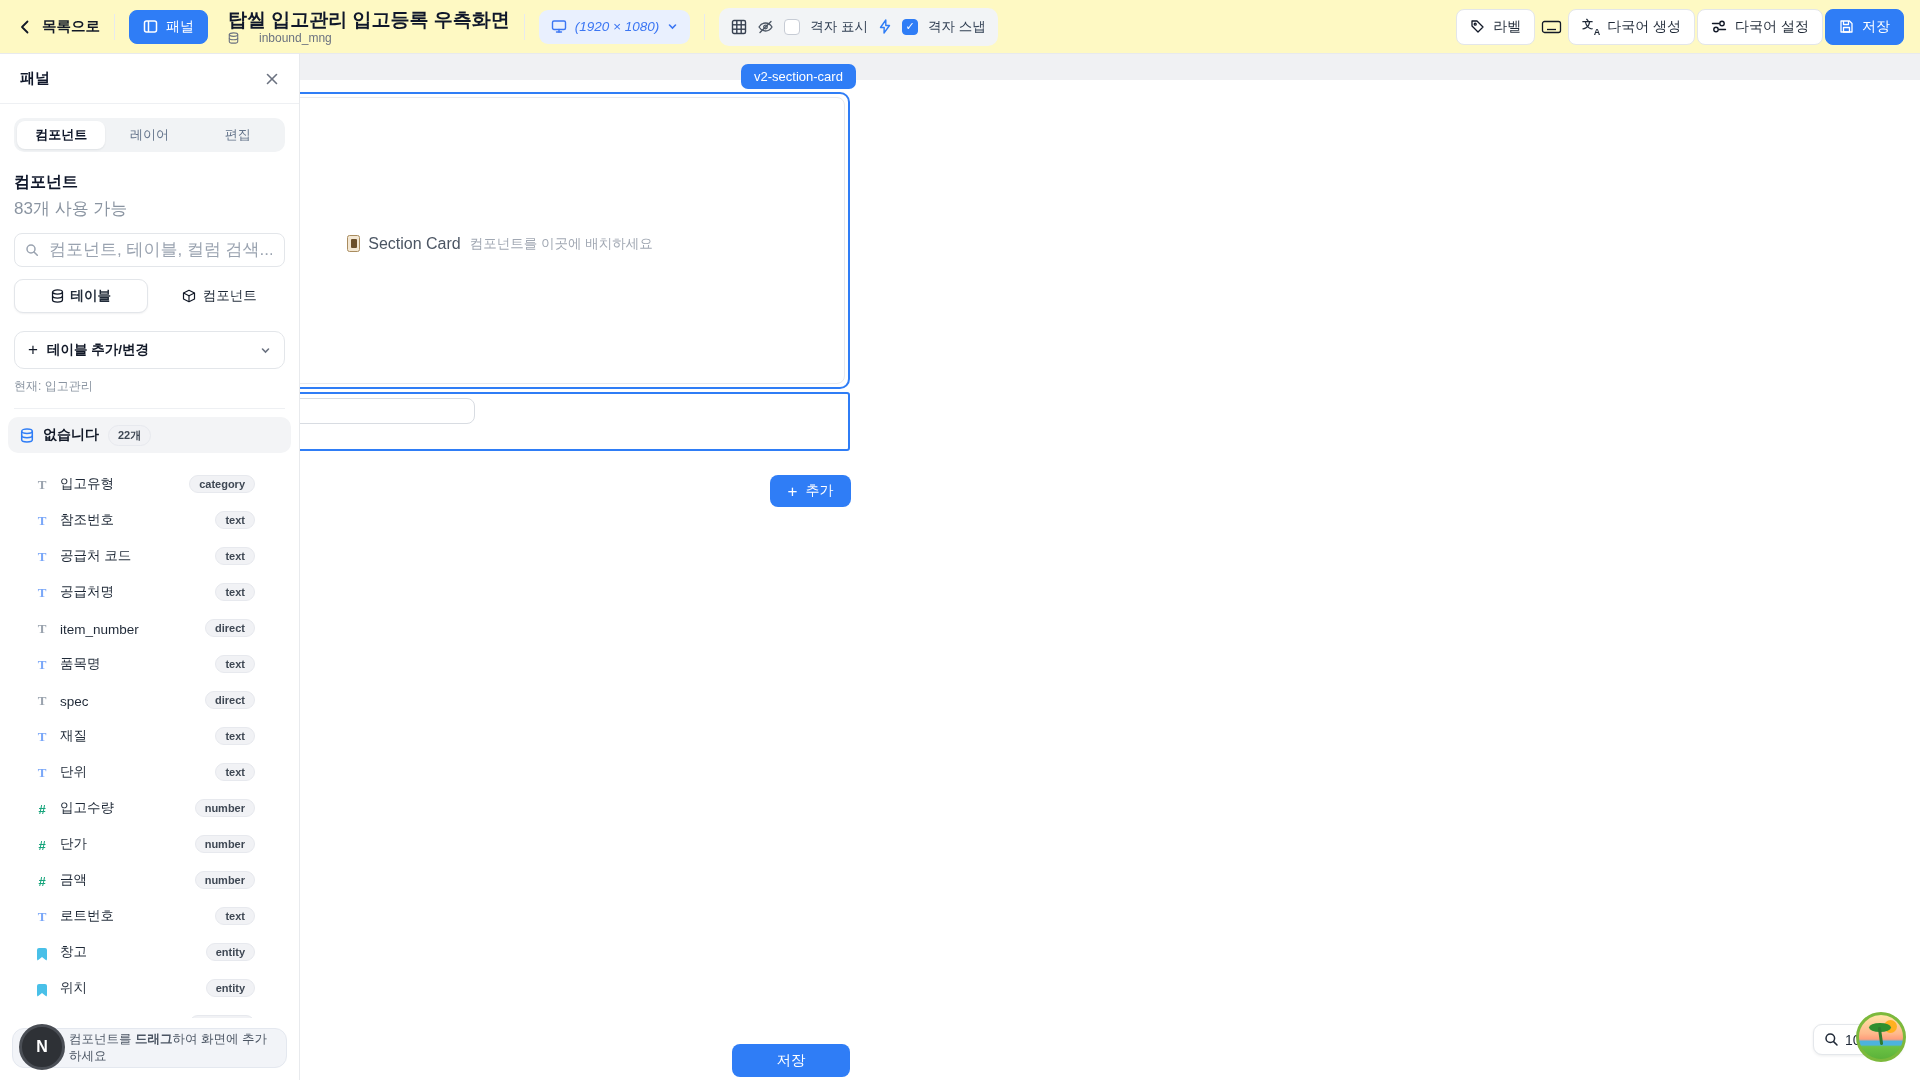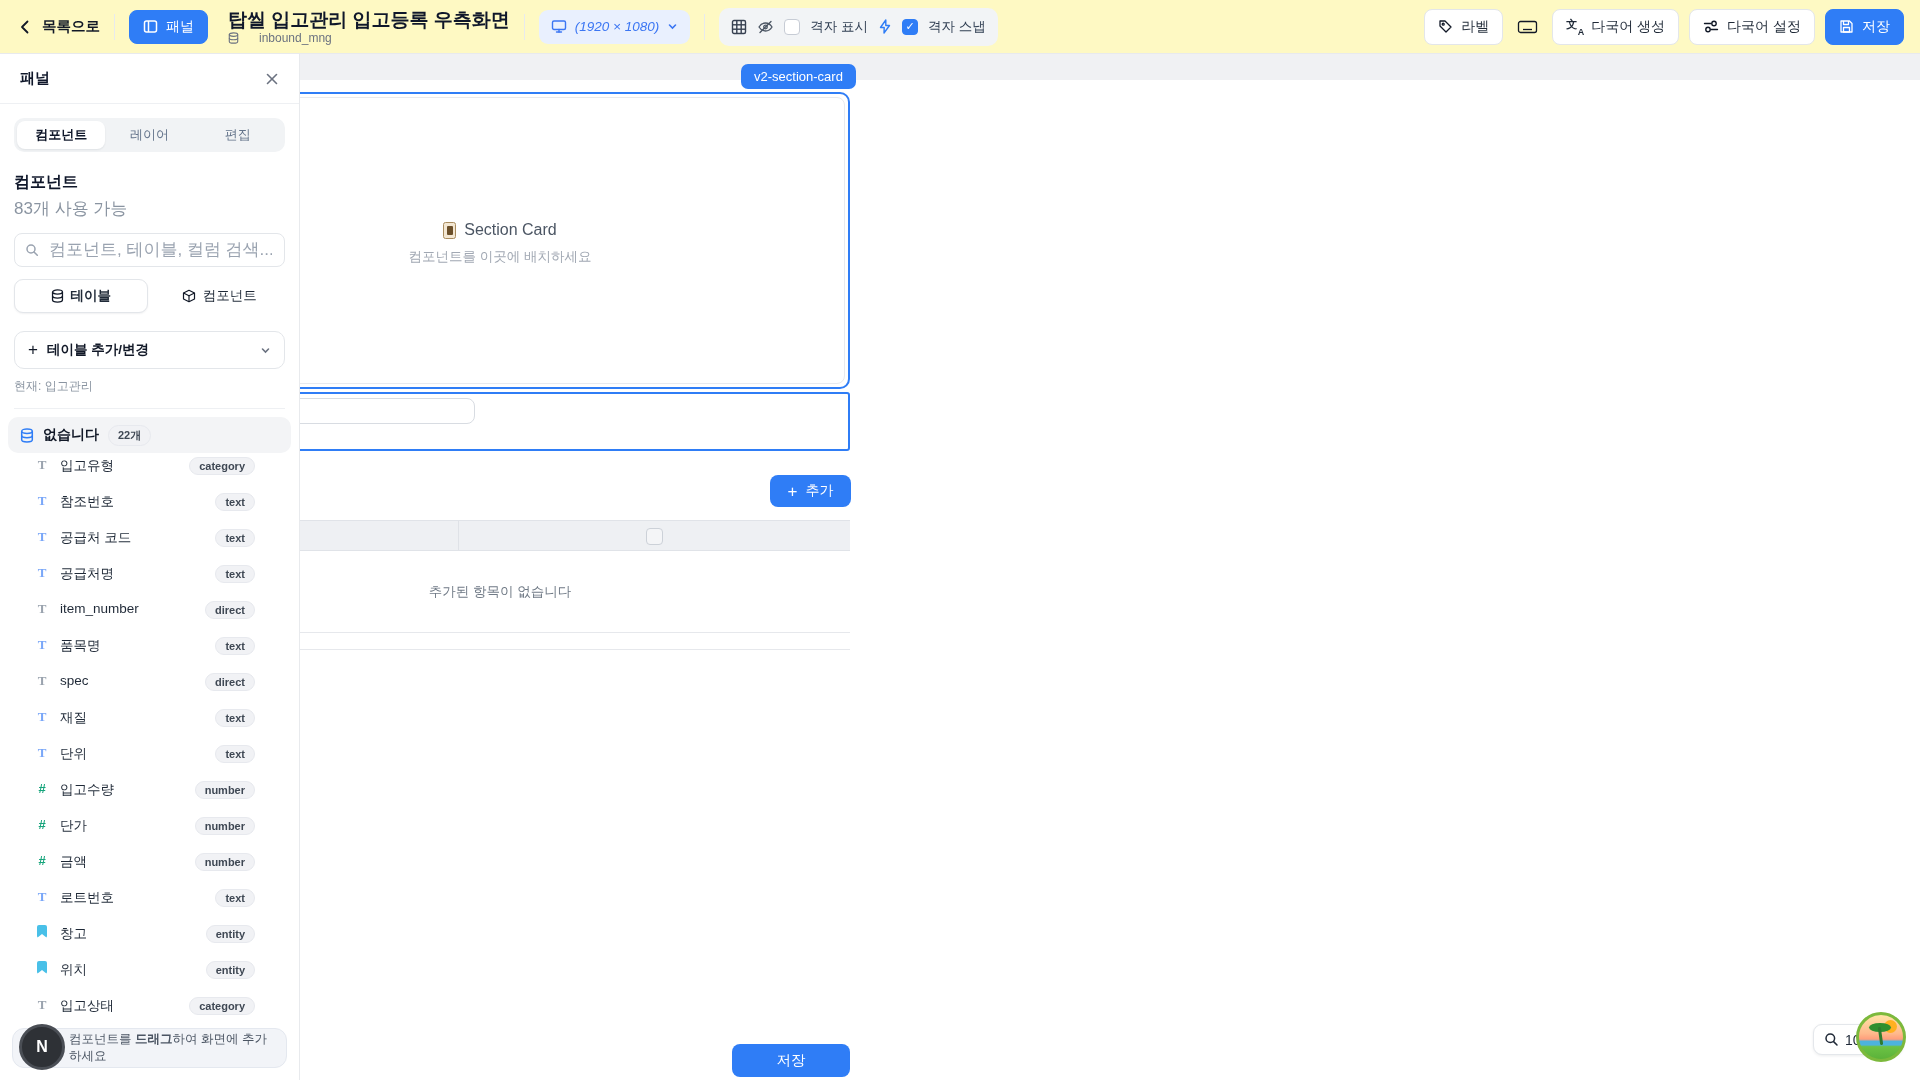--- a/index.html
+++ b/index.html
@@ -22,21 +22,21 @@
   .btn-primary{ background:#2f7df6; color:#fff; border:1px solid #2f7df6; }
   .btn-outline{ background:#fff; color:#1f2937; border:1px solid #e3e6ea; }
   .btn-ghost{ background:transparent; border:none; padding:0 4px; }
   .title-block{ display:flex; flex-direction:column; justify-content:center; gap:3px; }
   .title-block .t{ font-size:19px; font-weight:700; color:#0f172a; line-height:1; }
   .title-block .s{ display:flex; align-items:center; gap:20px; font-size:12px; color:#6b7280; line-height:1; }
   .chip-res{ display:flex; align-items:center; gap:8px; background:#e9f0fe; color:#3b76f3; font-size:13.5px; height:34px; padding:0 12px; border-radius:9px; cursor:pointer;font-style:italic; }
   .grid-group{ display:flex; align-items:center; gap:10px; background:#f2f4f6; height:38px; border-radius:10px; padding:0 12px; font-size:13.5px; color:#334155; }
   .cbx{ width:16px; height:16px; border-radius:4px; border:1.5px solid #c7ccd5; background:#fff; display:flex; align-items:center; justify-content:center; cursor:pointer; }
   .cbx.checked{ background:#2f7df6; border-color:#2f7df6; color:#fff; font-size:11px; line-height:1; }
-  .tb-right{ margin-left:auto; display:flex; align-items:flex-end; gap:10px; }
+  .tb-right{ margin-left:auto; display:flex; align-items:flex-end; gap:2px; }
 
   
   .panel{
     position:absolute; top:54px; left:0; bottom:0; width:300px; background:#fff;
     border-right:1px solid #e8eaed; z-index:30; display:flex; flex-direction:column;
   }
   .panel-header{ height:50px; min-height:50px; border-bottom:1px solid #eef0f3; display:flex; align-items:center; justify-content:space-between; padding:0 20px; }
   .panel-header .ph-title{ font-size:15px; font-weight:700; color:#0f172a; }
   .panel-tabs{ margin:14px 14px 0; background:#f1f3f5; border-radius:10px; padding:3px; display:flex; }
   .ptab{ flex:1; height:28px; display:flex; align-items:center; justify-content:center; font-size:13px; color:#64748b; border-radius:8px; cursor:pointer; }
@@ -52,40 +52,40 @@
   .src-tab.active{ border:1px solid #e3e6ea; background:#fff; font-weight:700; box-shadow:0 1px 2px rgba(15,23,42,.06); }
   .add-table{ margin-top:18px; height:38px; border:1px solid #e3e6ea; border-radius:10px; display:flex; align-items:center; gap:9px; padding:0 13px; font-size:13.5px; font-weight:600; color:#111827; cursor:pointer; background:#fff; }
   .add-table .plus{ font-size:17px; font-weight:400; color:#111827; }
   .add-table .chev{ margin-left:auto; color:#6b7280; }
   .current-table{ margin-top:9px; font-size:12px; color:#8a94a1; }
   .panel-sep{ border:none; border-top:1px solid #eef0f3; margin:13px 0 6px; }
   .field-list{ flex:1; overflow:hidden; padding:0 6px; }
   .group-row{ margin:2px 2px 4px; background:#f3f4f6; border-radius:10px; height:36px; display:flex; align-items:center; gap:9px; padding:0 12px; cursor:pointer; }
   .group-row .g-name{ font-size:14px; font-weight:700; color:#111827; }
   .pill{ background:#f1f2f5; border:1px solid #e7e9ee; border-radius:999px; padding:2px 9px; font-size:11px; font-weight:700; color:#3f4854; }
-  .field-row{ height:36px; display:flex; align-items:flex-start; gap:10px; padding:0 38px 0 28px; cursor:grab; }
+  .field-row{ height:36px; display:flex; align-items:flex-end; gap:10px; padding:0 38px 0 28px; cursor:grab; }
   .f-icon{ width:16px; min-width:16px; display:flex; justify-content:center; align-items:center; font-size:13px; font-weight:700; font-family:"Liberation Serif", serif; }
   .f-icon.text{ color:#7aa7f8; }
   .f-icon.category, .f-icon.direct{ color:#9aa3ae; }
   .f-icon.number{ color:#17a57c; font-family:"Liberation Sans",sans-serif; }
   .f-icon.text::before, .f-icon.category::before, .f-icon.direct::before{ content:"T"; }
   .f-icon.number::before{ content:"#"; }
   .f-icon.entity::before{ content:""; width:10px; height:13px; background:#49c0e8;
     clip-path:polygon(0 0,100% 0,100% 100%,50% 70%,0 100%); border-radius:2px; }
   .f-name{ font-size:13.5px; color:#1f2937; font-weight:500; }
   .f-badge{ margin-left:auto; }
   .panel-hint{ position:relative; margin:10px 12px 12px; min-height:40px; background:#f2f4f8; border:1px solid #e4e8ef; border-radius:12px; display:flex; align-items:center; padding:0 12px 0 56px; font-size:12.5px; color:#4b5563; }
   .avatar-n{ position:absolute; left:6px; top:-5px; width:46px; height:46px; border-radius:50%; background:#2e3136; border:3px solid #4a4e55; color:#fff; display:flex; align-items:center; justify-content:center; font-size:16px; font-weight:700; }
 
   
   .workspace{ position:absolute; top:54px; left:0; right:0; bottom:0; background:#f0f1f3; z-index:1; }
   .page{ position:absolute; top:26px; left:0; right:0; bottom:0; background:#fff; }
   .sel-tag{ position:absolute; top:10px; left:741px; background:#2f7df6; color:#fff; font-size:13px; padding:5px 13px; border-radius:7px; z-index:5; }
   .section-card{ position:absolute; left:150px; top:38px; width:700px; height:297px; background:#fff; border:2px solid #2f7df6; border-radius:10px; z-index:3; }
-  .section-card .inner{ position:absolute; inset:3px; border:1px solid #e8eaee; border-radius:8px; display:flex; flex-direction:column; align-items:center; justify-content:center; gap:9px; padding-top:6px; }
+  .section-card .inner{ position:absolute; inset:3px; border:1px solid #e8eaee; border-radius:8px; display:flex; flex-direction:row; align-items:center; justify-content:center; gap:9px; padding-top:6px; }
   .sc-title{ display:flex; align-items:center; gap:8px; font-size:16px; color:#4b5563; }
   .mini-card{ width:13px; height:17px; background:#f3e7d3; border:1px solid #a98c5f; border-radius:2.5px; position:relative; }
   .mini-card::after{ content:""; position:absolute; left:3px; top:3px; width:6px; height:9px; background:#6b4f2a; border-radius:1px; }
   .sc-sub{ font-size:13.5px; color:#a1a8b3; }
   .box2{ position:absolute; left:150px; top:338px; width:700px; height:59px; border:2px solid #2f7df6; border-radius:3px; z-index:3; background:#fff; }
   .box2 .mini-input{ position:absolute; left:18px; top:4px; width:305px; height:26px; background:#fff; border:1px solid #d8dce2; border-radius:8px; }
   .add-btn{ position:absolute; left:770px; top:421px; width:81px; height:32px; background:#2f7df6; color:#fff; border:none; border-radius:8px; display:flex; align-items:center; justify-content:center; gap:8px; font-size:14px; font-family:inherit; cursor:pointer; z-index:3; }
   .cv-table{ position:absolute; left:150px; top:466px; width:700px; z-index:2; }
   .cvt-header{ position:relative; height:31px; background:#eef0f3; border-top:1px solid #e0e3e8; border-bottom:1px solid #e0e3e8; }
   .cvt-coldiv{ position:absolute; left:308px; top:0; bottom:0; width:1px; background:#dfe2e7; }
@@ -262,30 +262,20 @@
 
   <div class="box2">
     <div class="mini-input"></div>
   </div>
 
   <button class="add-btn">
     <span style="font-size:17px;line-height:1;">+</span>
     <span>추가</span>
   </button>
 
-  <div class="cv-table">
-    <div class="cvt-header">
-      <div class="cvt-coldiv"></div>
-      <div class="cvt-cbx"></div>
-    </div>
-    <div class="cvt-body">
-      <span>추가된 항목이 없습니다</span>
-    </div>
-    <div class="cvt-footer"></div>
-  </div>
 
   <button class="cv-save">저장</button>
 
   <div class="zoom-pill">
     <span class="ico">
       <svg width="15" height="15" viewBox="0 0 15 15" fill="none" stroke="#1f2937" stroke-width="1.5" stroke-linecap="round">
           <circle cx="6.3" cy="6.3" r="4.3"></circle>
           <line x1="9.6" y1="9.6" x2="13" y2="13"></line>
         </svg>
     </span>

